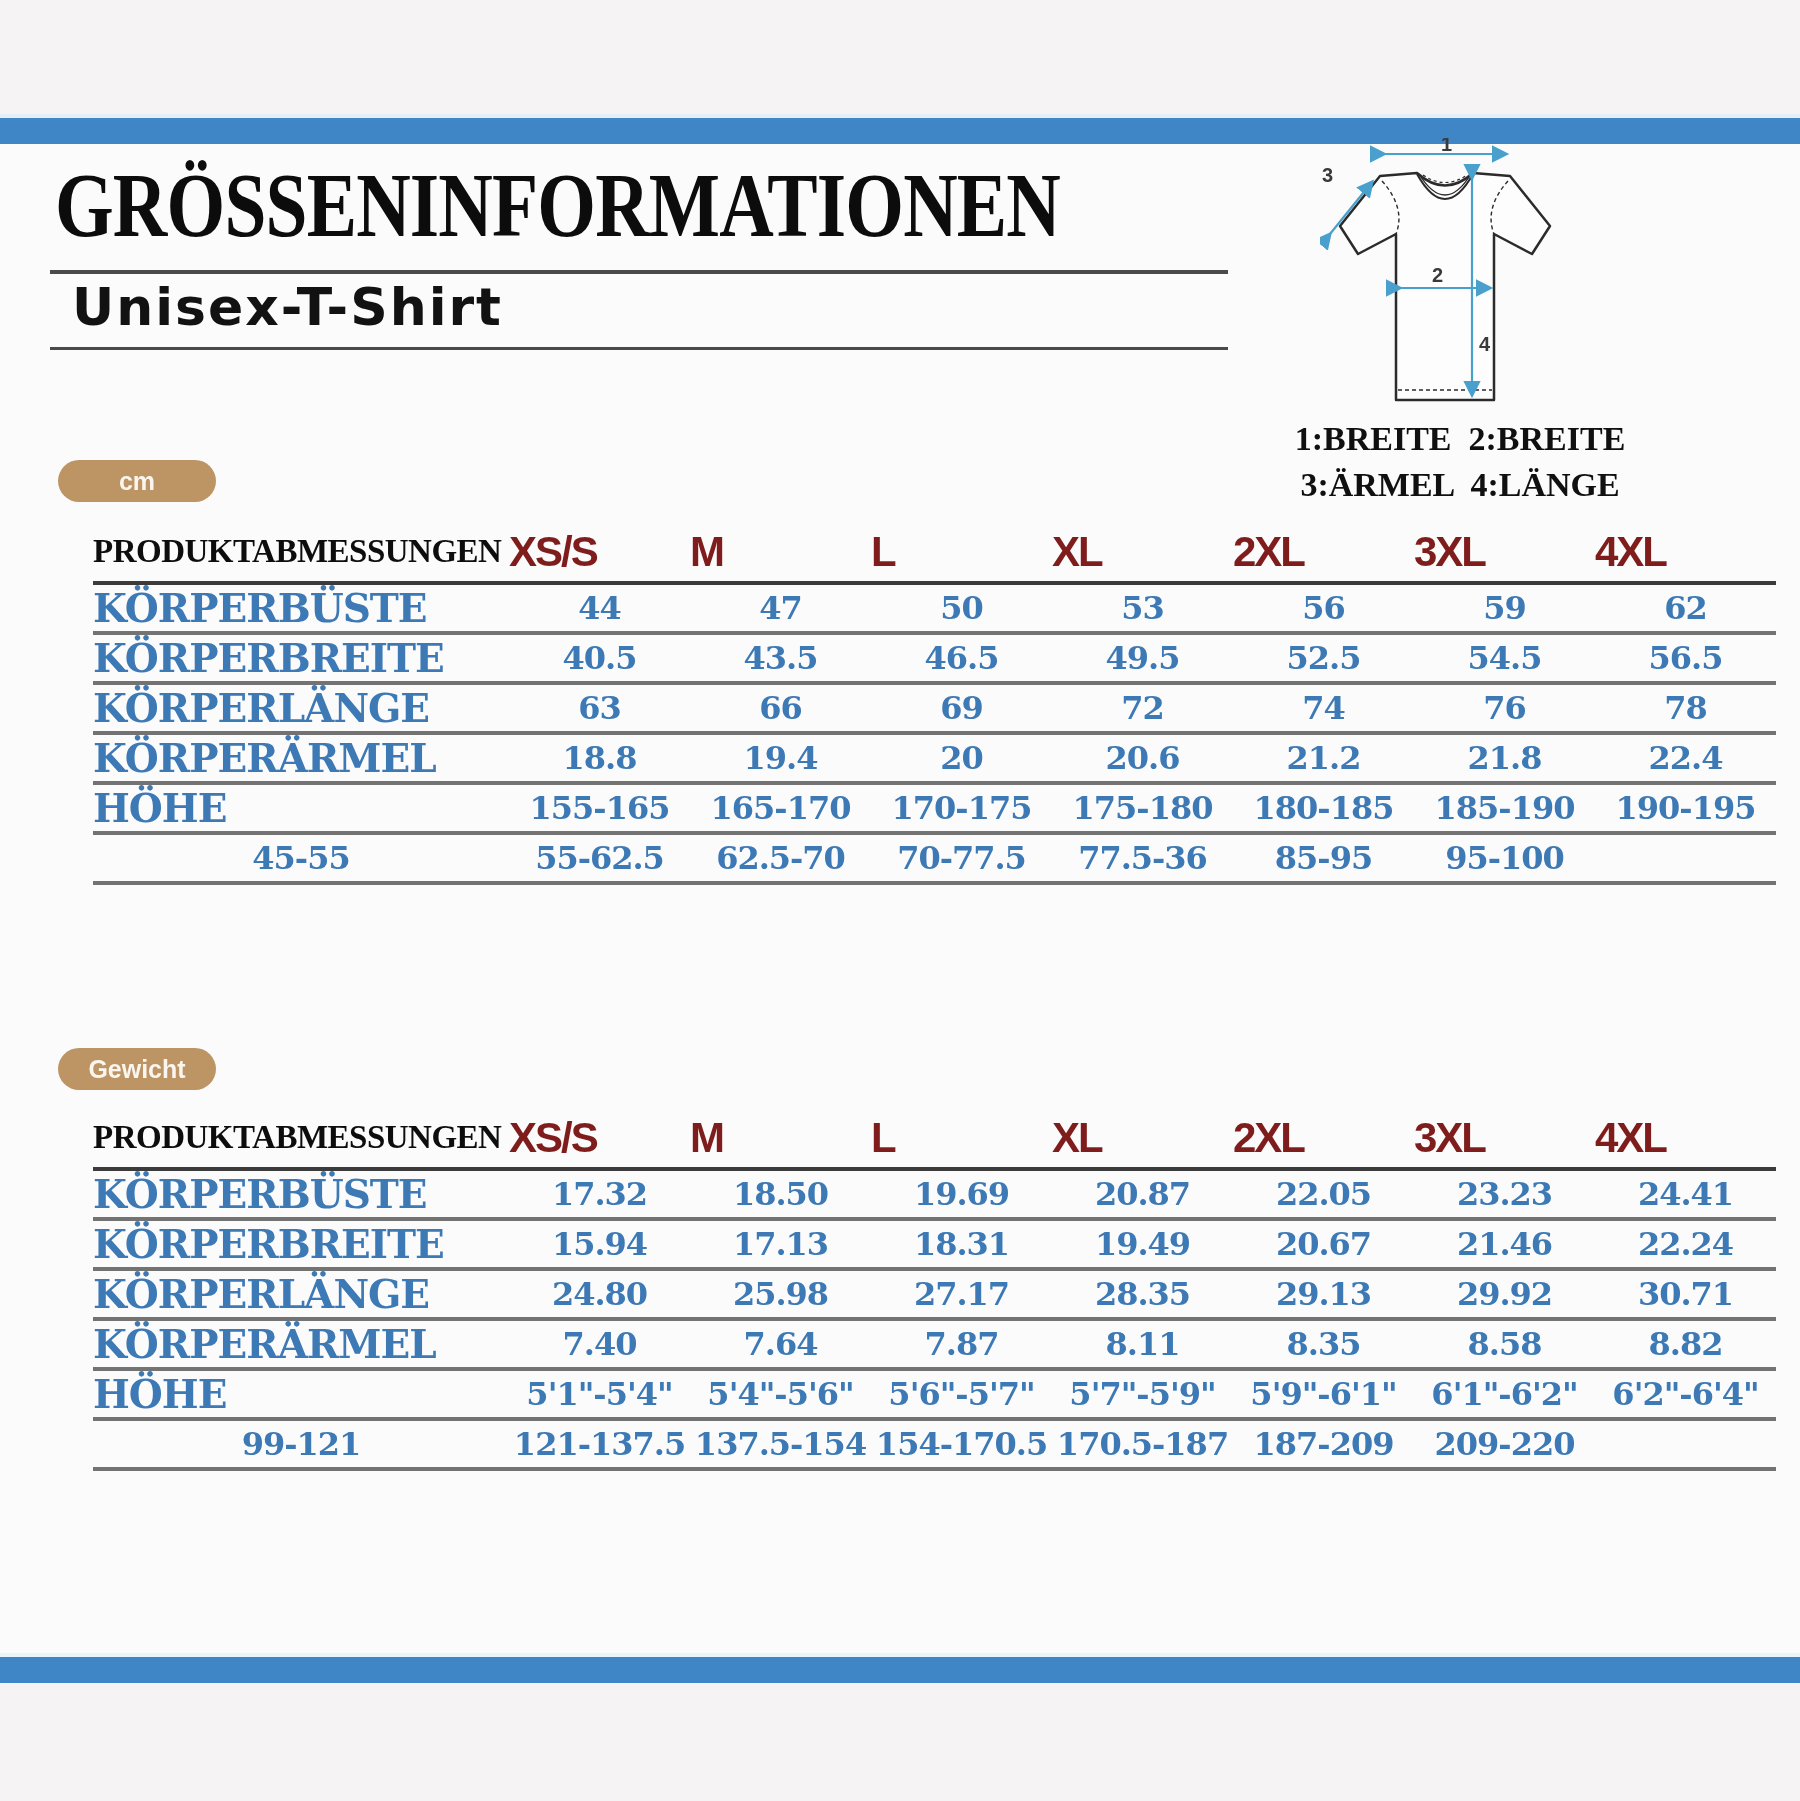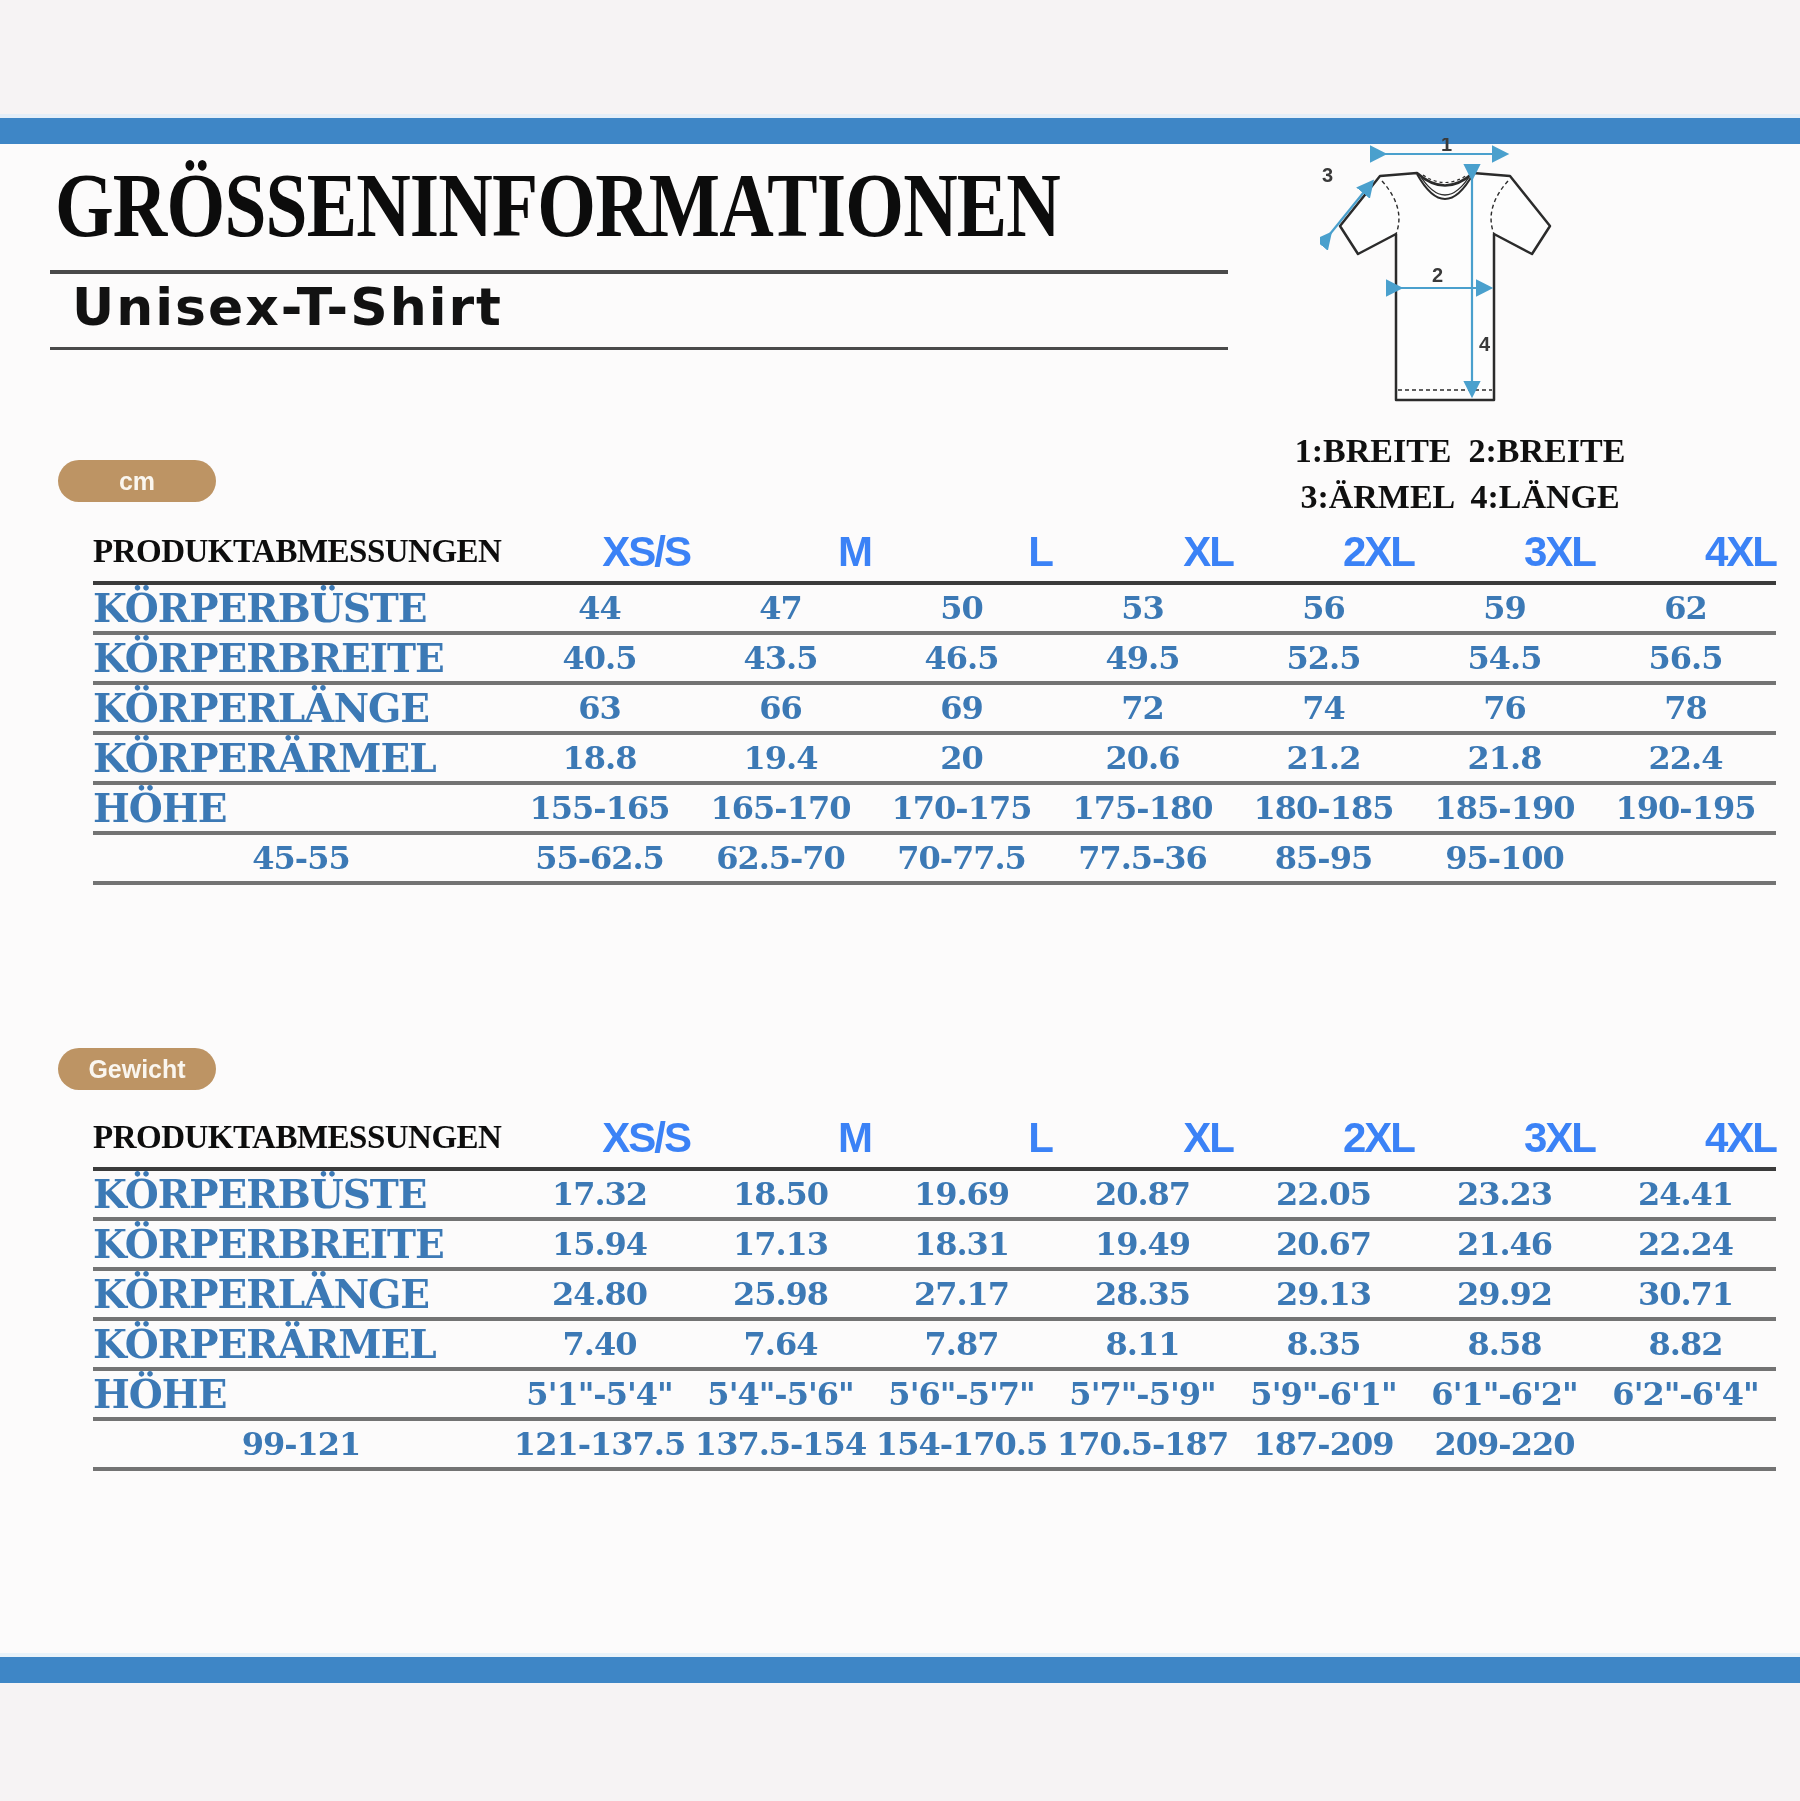--- a/index.html
+++ b/index.html
@@ -37,21 +37,21 @@
   .subtitle {
     position:absolute; left:72px; top:133px;
     font-family:"DejaVu Sans", sans-serif;
     font-weight:700; font-size:52px; color:#121212;
     letter-spacing:2px; white-space:nowrap;
   }
 
   
   .tshirt-svg { position:absolute; left:1320px; top:-6px; }
   .legend {
-    position:absolute; left:1240px; top:284px; width:440px;
+    position:absolute; left:1240px; top:272px; width:440px;
     text-align:center;
     font-family:"Liberation Serif", serif;
     font-weight:700; font-size:34px; color:#101010;
     line-height:1.35;
   }
   .legend div { white-space:pre; }
 
   
   .badge {
     position:absolute; left:58px; width:158px; height:42px;
@@ -75,23 +75,23 @@
     border-bottom:4px solid #737373;
   }
   .trow.thead { height:63px; border-bottom:4px solid #3b3b3b; }
   .cell { overflow:visible; white-space:nowrap; }
   .hlabel {
     font-family:"Liberation Serif", serif;
     font-weight:700; font-size:33px; color:#0d0d0d;
     letter-spacing:-0.5px;
   }
   .hsize {
-    text-align:right;
+    text-align:left;
     font-family:"Liberation Sans", sans-serif;
-    font-weight:700; font-size:42px; color:#3b82f6;
+    font-weight:700; font-size:42px; color:#7f1d1d;
     letter-spacing:-2px;
   }
   .rlabel {
     font-family:"DejaVu Serif", serif;
     font-weight:700; font-size:39px; color:#3c79b5;
     letter-spacing:-1px;
   }
   .rval {
     text-align:center;
     font-family:"DejaVu Serif", serif;

